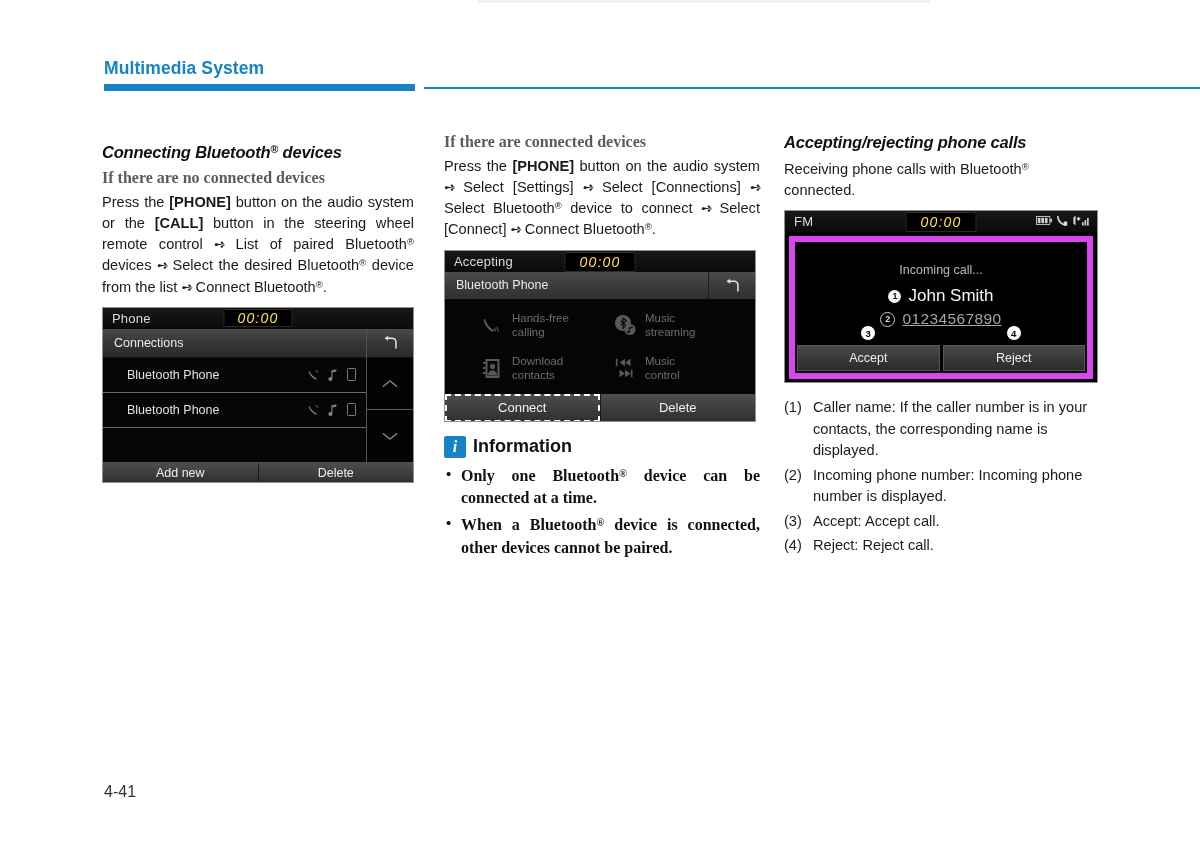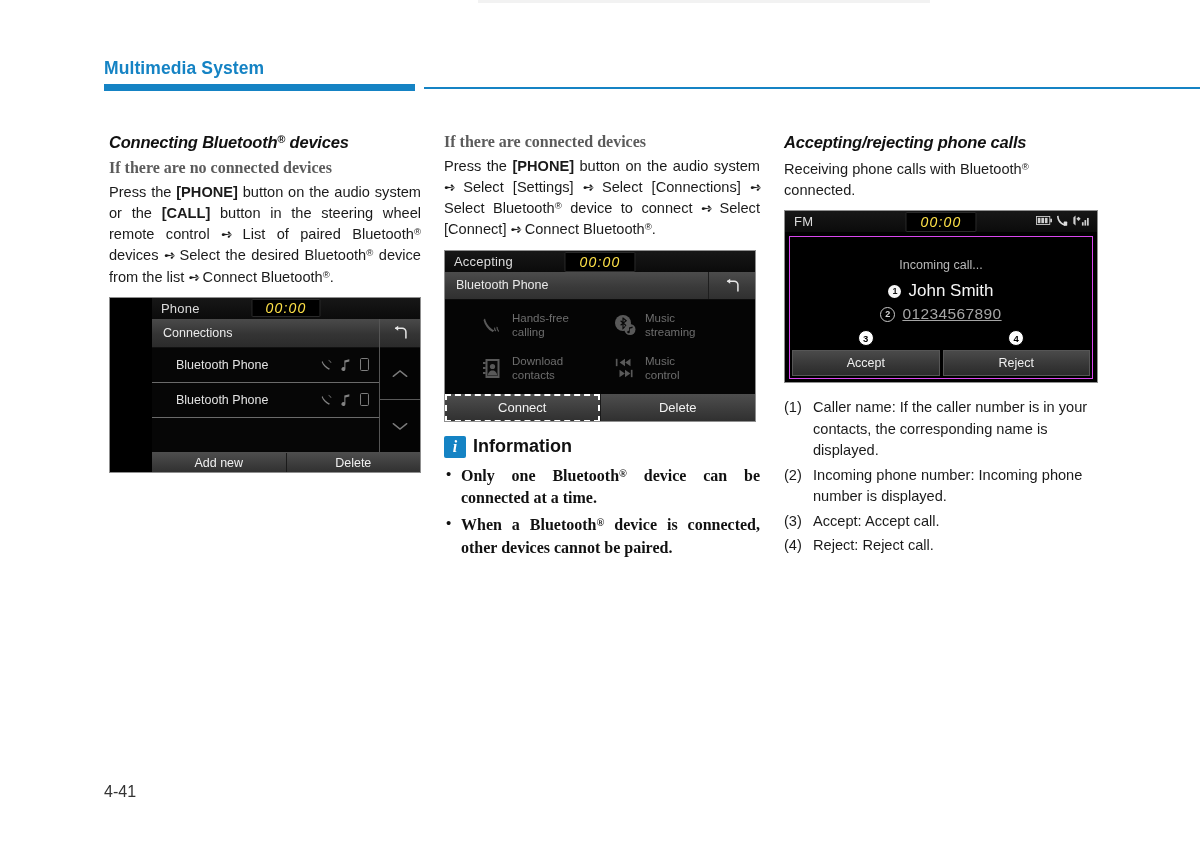--- a/index.html
+++ b/index.html
@@ -55,21 +55,21 @@
     width: 452px;
     height: 3px;
     background: #f2f2f2;
   }
 
   
   .col {
     position: absolute;
     top: 133px;
   }
-  #col1 { left: 109px; width: 312px; }
+  #col1 { left: 102px; width: 312px; margin-top: 10px; }
   #col2 { left: 444px; width: 316px; }
   #col3 { left: 784px; width: 314px; }
 
   h2.sec-title {
     margin: 0 0 7px 0;
     font-size: 16.5px;
     font-weight: bold;
     font-style: italic;
     color: #111;
     letter-spacing: -0.2px;
@@ -216,21 +216,20 @@
     display: flex;
     align-items: center;
     gap: 5px;
   }
 
   
   #dev-phone {
     width: 312px;
     height: 176px;
     margin-top: 6px;
-    padding-left: 42px;
   }
   #dev-phone .dev-clock { padding: 0 13px; font-size: 14px; }
   .ph-body {
     display: flex;
     height: 133px;
   }
   .ph-left {
     width: 264px;
     display: flex;
     flex-direction: column;
@@ -387,21 +386,21 @@
 
   
   #dev-call {
     width: 314px;
     height: 173px;
     margin-top: 7px;
   }
   .call-inner {
     margin: 4px;
     height: 143px;
-    border: 1px solid #d946ef;
+    border: 6px solid #d946ef;
     background: #000;
     position: relative;
     box-sizing: border-box;
     display: flex;
     flex-direction: column;
   }
   .call-stage {
     flex: 1;
     position: relative;
   }

